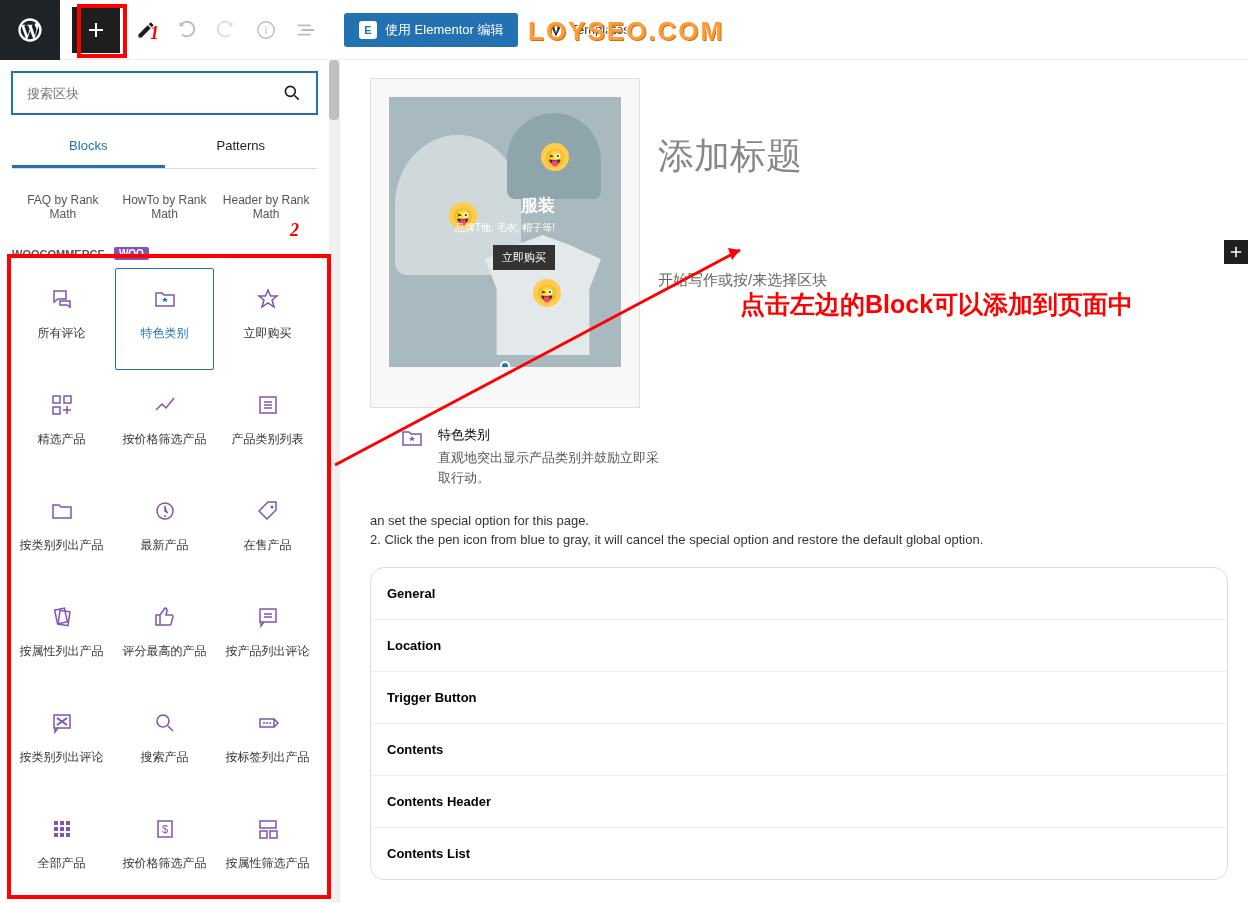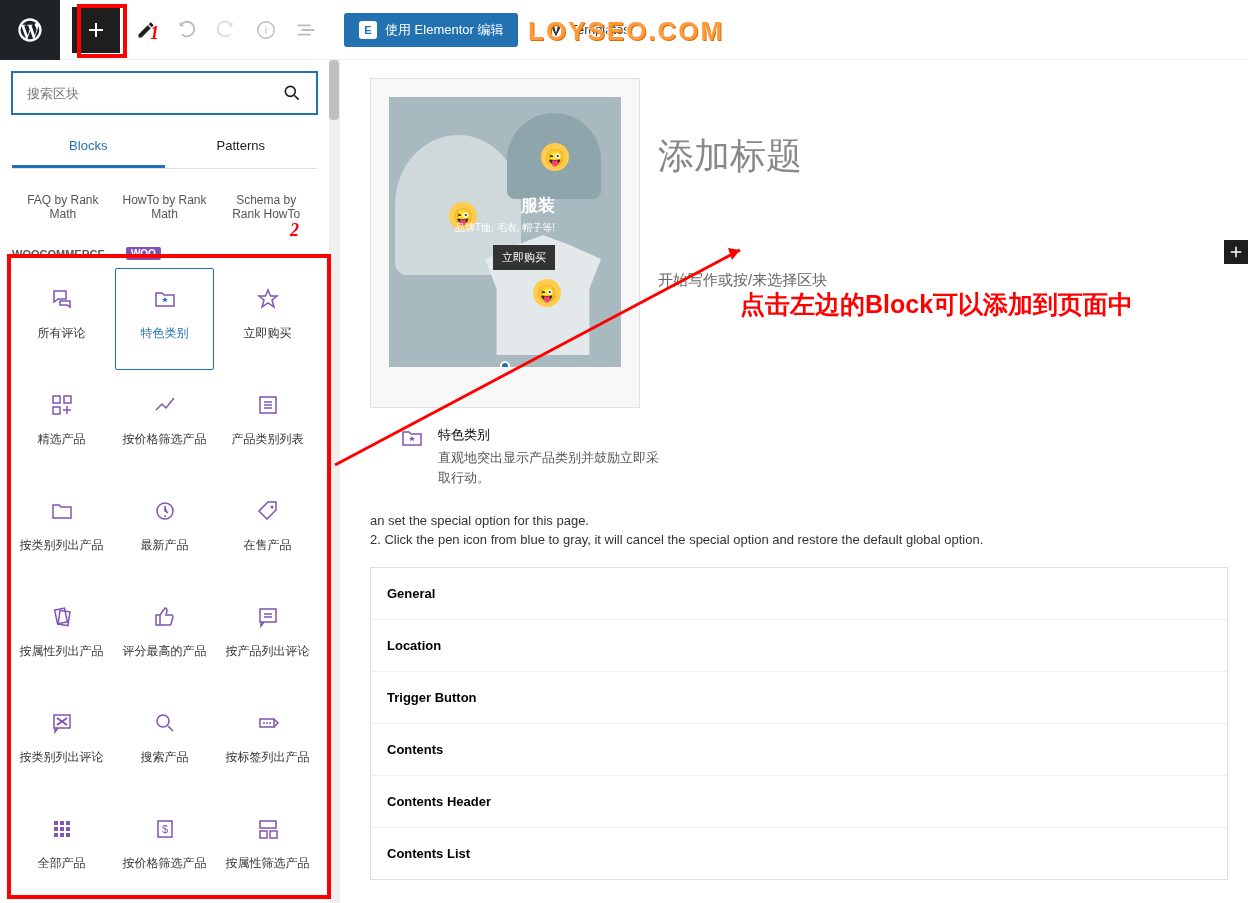--- a/index.html
+++ b/index.html
@@ -30,21 +30,21 @@
 .search-box .search-ico { width: 20px; height: 20px; }
 
 .tabs { display: flex; border-bottom: 1px solid #ddd; }
 .tabs .tab { flex: 1; text-align: center; padding: 12px 0; font-size: 13px; cursor: pointer; color: #1e1e1e; }
 .tabs .tab.active { color: #2271b1; border-bottom: 3px solid #2271b1; font-weight: 500; }
 
 .rm-row { display: flex; margin-top: 18px; }
 .rm-cell { flex: 1; text-align: center; font-size: 12px; color: #555; padding: 6px; }
 
 .section-head { display: flex; align-items: center; margin: 20px 0 8px; font-size: 11px; font-weight: 600; color: #555; }
-.section-head .woo-badge { background: #7f54b3; color: #fff; border-radius: 2px; padding: 1px 5px; font-size: 10px; font-weight: bold; margin-left: 21px; }
+.section-head .woo-badge { background: #7f54b3; color: #fff; border-radius: 2px; padding: 1px 5px; font-size: 10px; font-weight: bold; margin-left: 9px; }
 
 .block-grid { display: grid; grid-template-columns: repeat(3, 1fr); gap: 4px; }
 .block-item { display: flex; flex-direction: column; align-items: center; justify-content: center; padding: 18px 4px 12px; cursor: pointer; font-size: 12px; color: #333; text-align: center; border: 1px solid transparent; border-radius: 2px; }
 .block-item.selected { border: 1px solid #2271b1; color: #2271b1; }
 .block-item.selected .bi-icon svg { fill: #2271b1; }
 .block-item .bi-icon { width: 24px; height: 24px; margin-bottom: 14px; }
 .block-item .bi-icon svg { width: 100%; height: 100%; fill: #7f54b3; }
 .block-item .bi-label { line-height: 1.4; min-height: 32px; display: flex; align-items: flex-start; justify-content: center; }
 
 
@@ -73,21 +73,21 @@
 
 .block-desc { display: flex; align-items: flex-start; margin-top: 18px; padding: 0 30px 20px 30px; }
 .block-desc .bd-icon { width: 24px; height: 24px; margin-right: 14px; }
 .block-desc .bd-icon svg { width: 100%; height: 100%; fill: #7f54b3; }
 .block-desc .bd-text .bd-title { font-size: 13px; font-weight: 500; margin-bottom: 4px; }
 .block-desc .bd-text .bd-sub { font-size: 13px; color: #555; line-height: 1.5; max-width: 230px; }
 
 .instruction { font-size: 13px; color: #333; margin: 6px 0 4px; }
 .instruction2 { font-size: 13px; color: #333; margin-bottom: 20px; }
 
-.accordion { border: 1px solid #ddd; border-radius: 0; }
+.accordion { border: 1px solid #ddd; border-radius: 14px; }
 .acc-item { padding: 18px 16px; border-bottom: 1px solid #eee; font-size: 13px; font-weight: 600; cursor: pointer; }
 .acc-item:last-child { border-bottom: none; }
 
 
 .annot-box1 { position: absolute; border: 4px solid #ff0000; pointer-events: none; }
 .annot-num { position: absolute; color: #ff0000; font-weight: bold; font-size: 18px; font-style: italic; font-family: Georgia, serif; }
 .annot-line { position: absolute; pointer-events: none; }
 .annot-text { position: absolute; color: #ff0000; font-size: 25px; font-weight: bold; }
 </style>
 </head>
@@ -153,21 +153,21 @@
           <path d="M15 15l5 5" stroke="#1e1e1e" stroke-width="2"></path>
         </svg>
     </div>
     <div class="tabs">
       <div class="tab active">Blocks</div>
       <div class="tab">Patterns</div>
     </div>
     <div class="rm-row">
       <div class="rm-cell">FAQ by Rank Math</div>
       <div class="rm-cell">HowTo by Rank Math</div>
-      <div class="rm-cell">Schema by Rank HowTo</div>
+      <div class="rm-cell">Header by Rank Math</div>
     </div>
     <div class="section-head">
       <span>WOOCOMMERCE</span>
       <span class="woo-badge">WOO</span>
     </div>
     <div class="block-grid" id="block-grid">
         <div class="block-item">
           <div class="bi-icon"><svg viewBox="0 0 24 24">
               <path fill="none" stroke="#7f54b3" stroke-width="1.5" d="M4 4h12v8H8l-4 3z"></path>
               <path fill="none" stroke="#7f54b3" stroke-width="1.5" d="M10 14h10v6l-3-2h-7z"></path>

